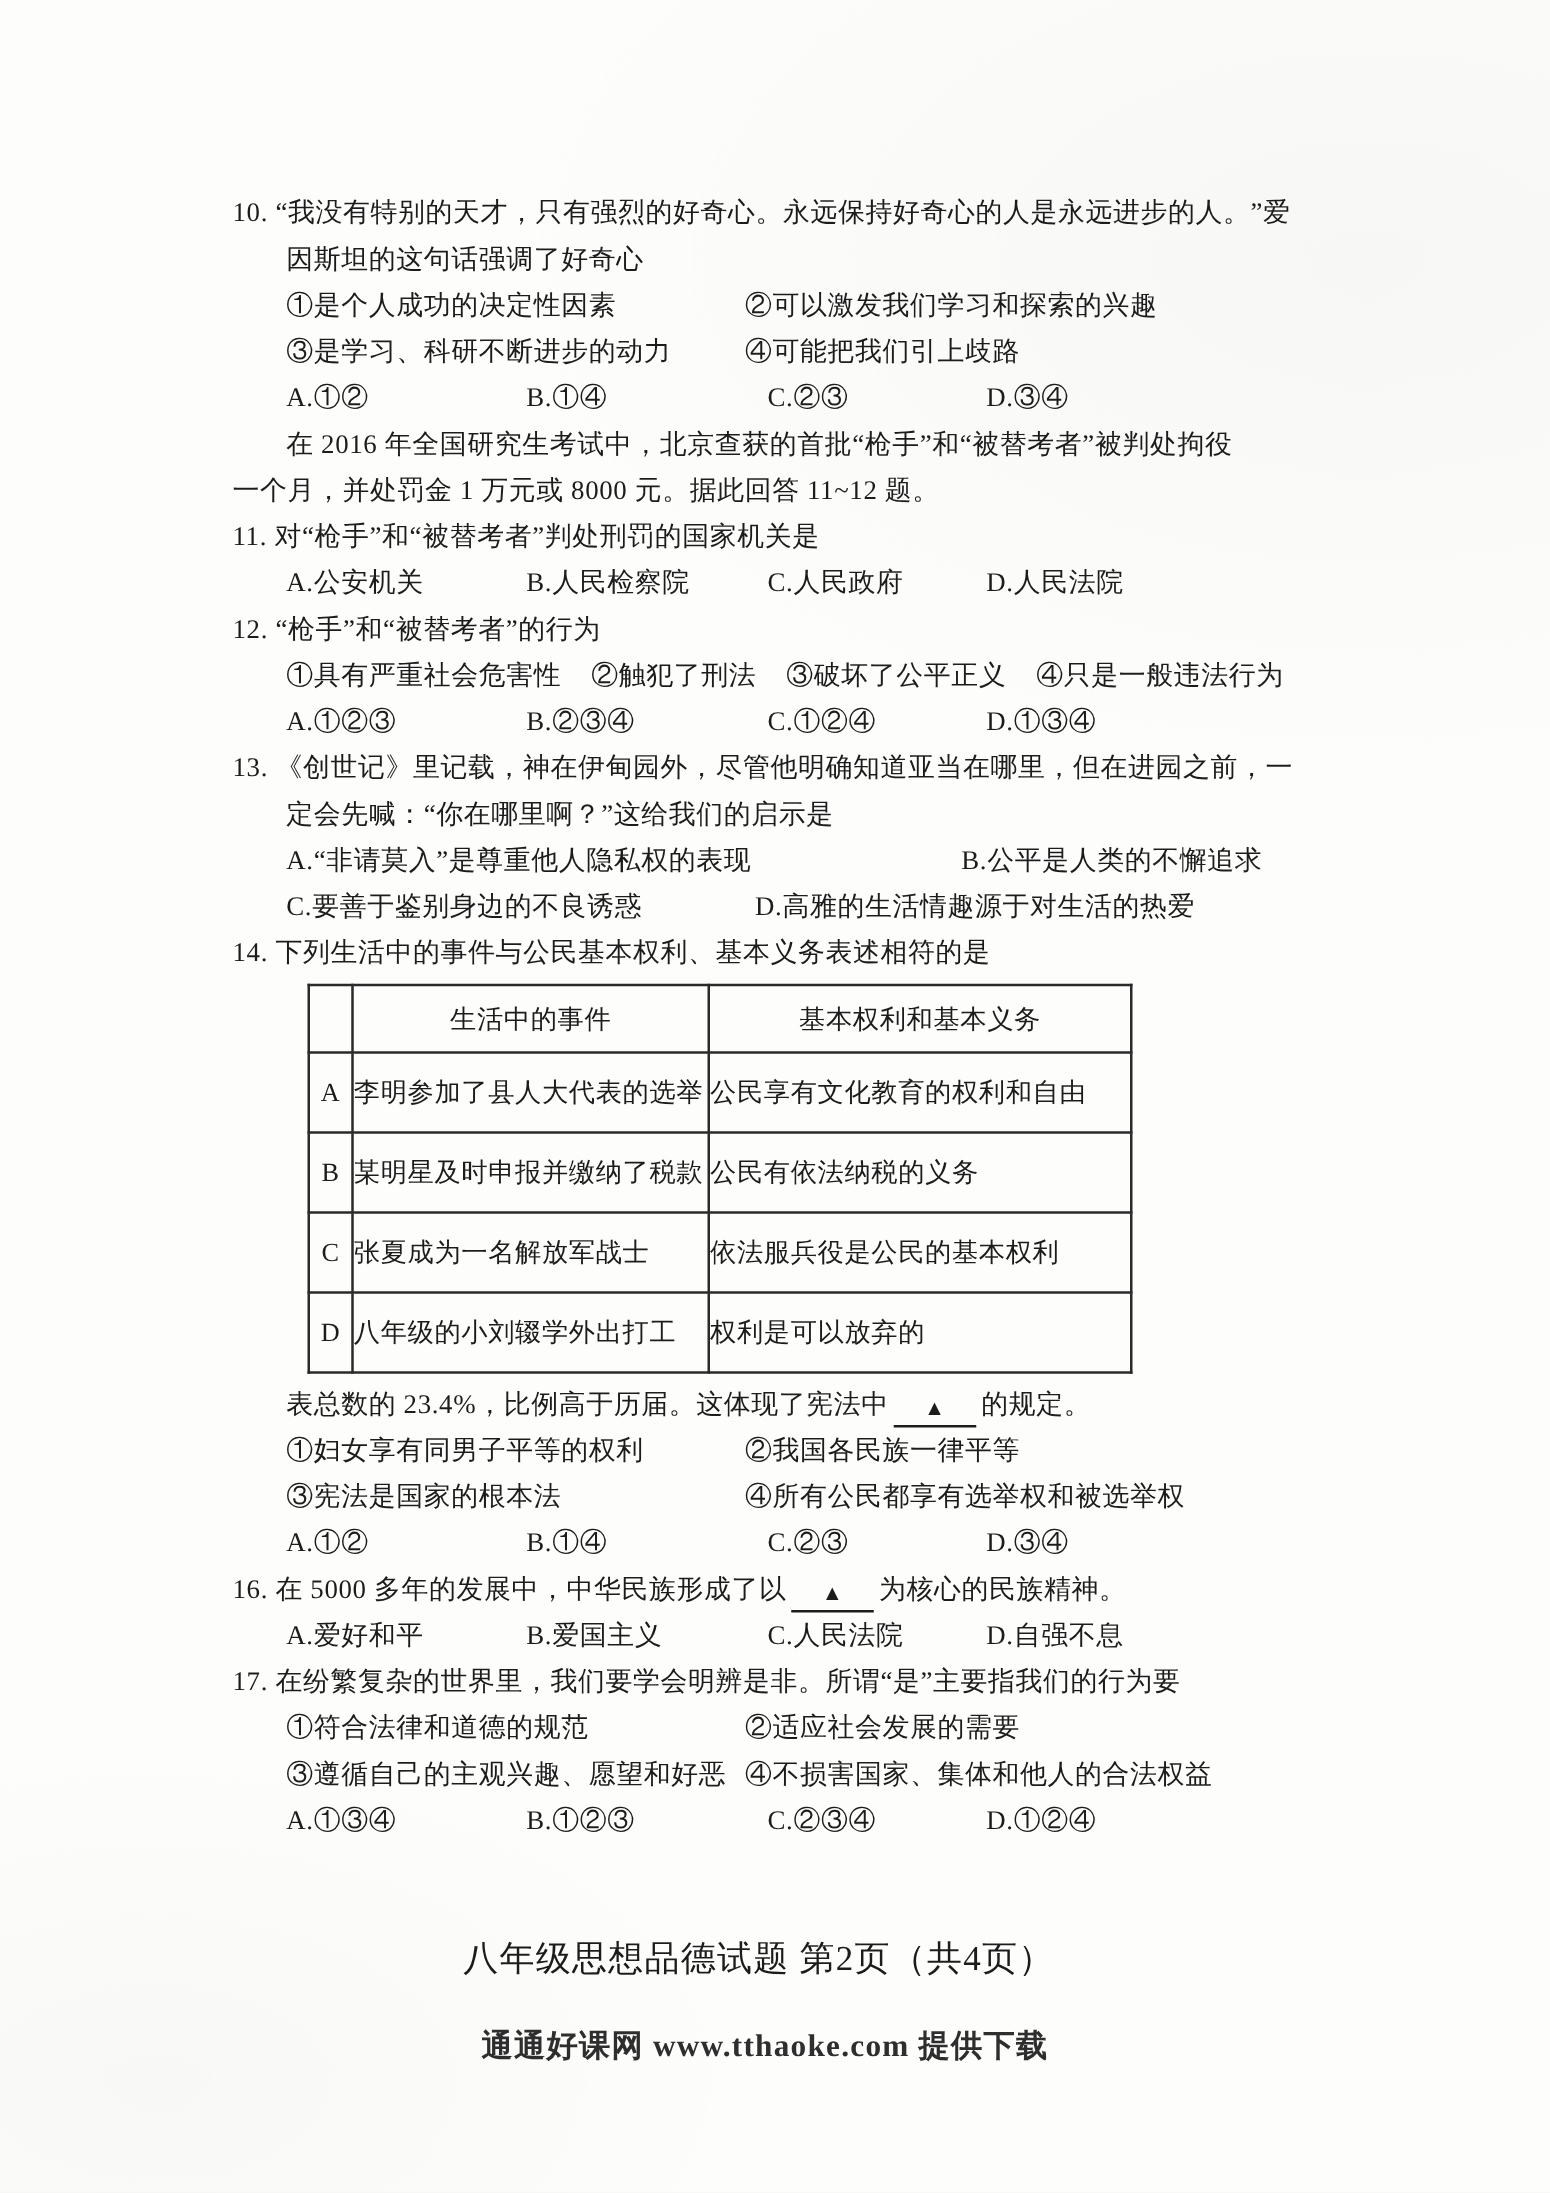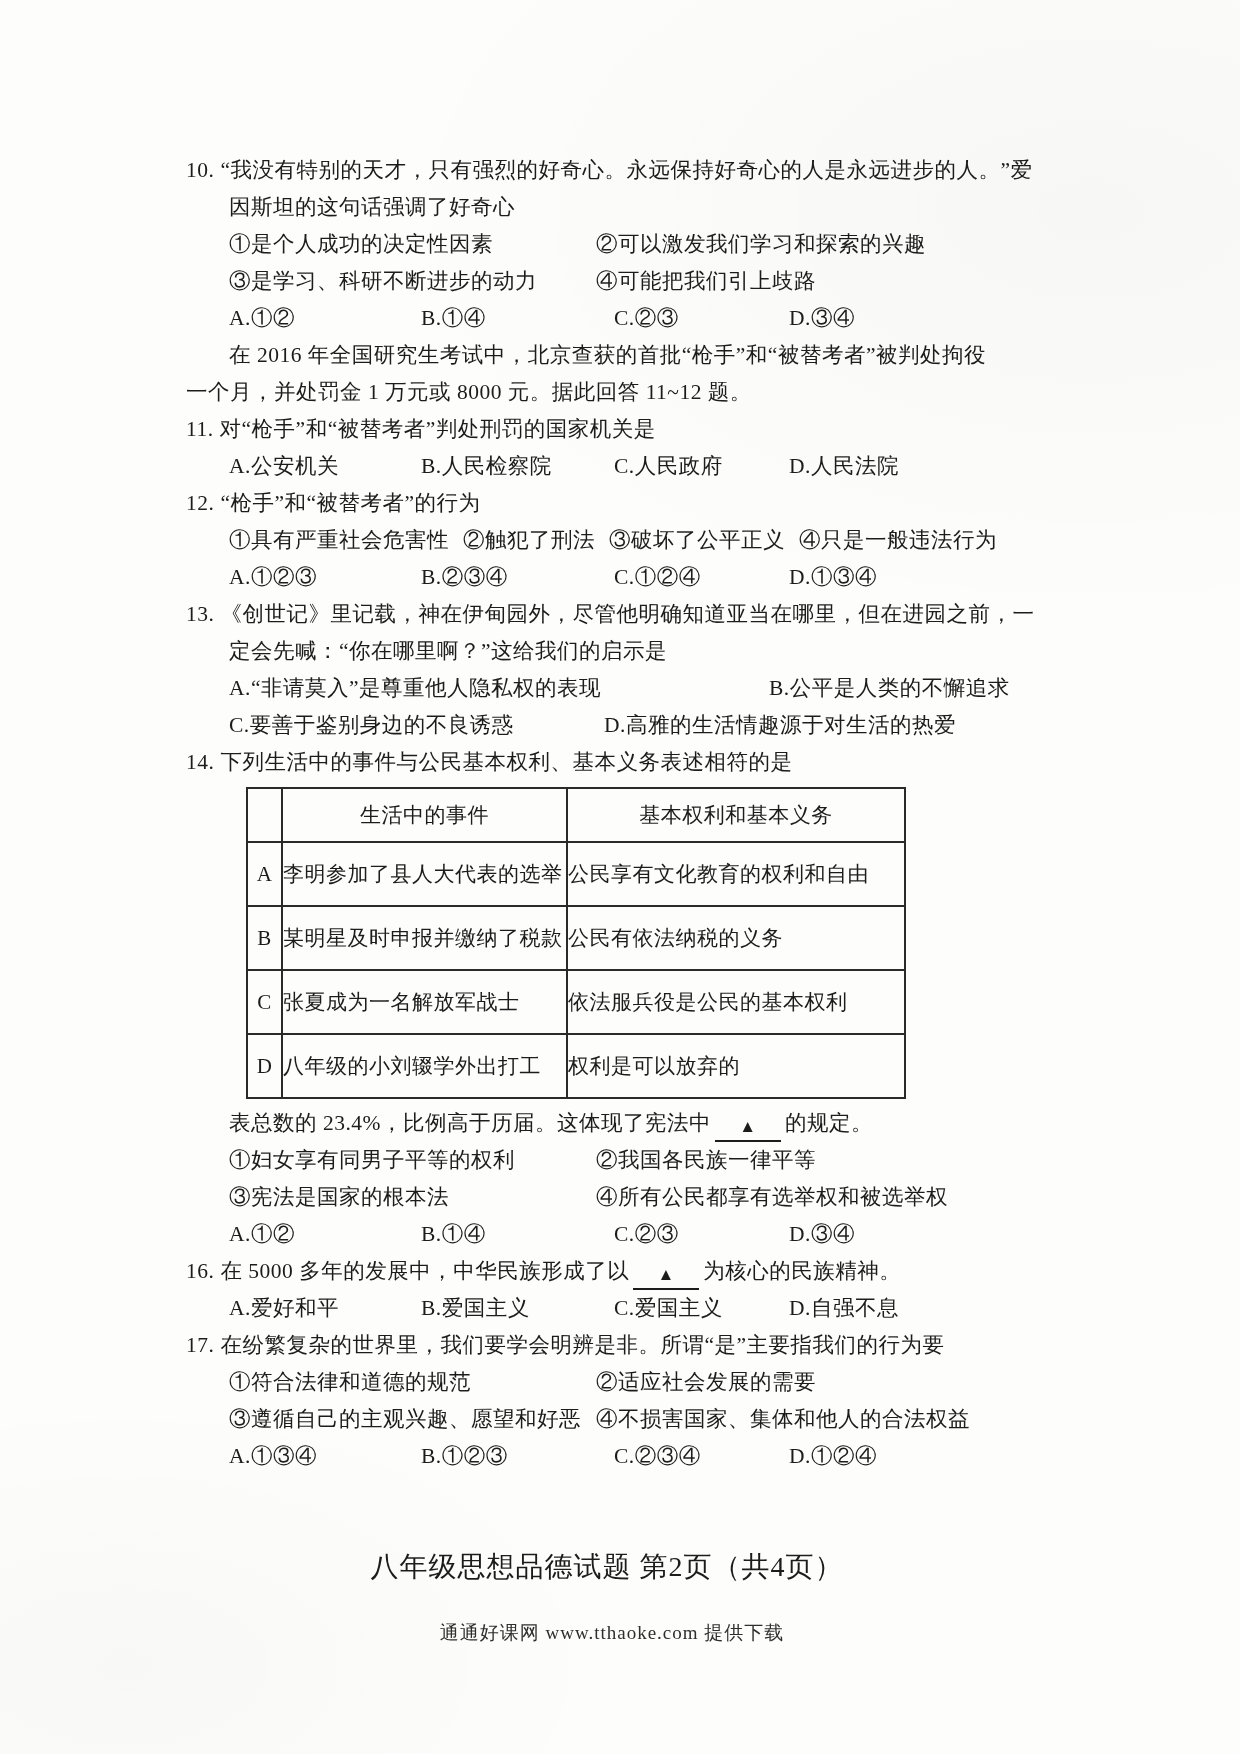--- a/index.html
+++ b/index.html
@@ -21,21 +21,21 @@
   .line{
     line-height:37px;height:37px;white-space:nowrap;
     font-size:21.5px;font-weight:500;letter-spacing:0.5px;
   }
   .indent{padding-left:43px;}
   .qnum{padding-right:6px;}
   .cols2{display:grid;grid-template-columns:367px 1fr;}
   .opts{display:grid;grid-template-columns:192px 193px 175px 1fr;padding-left:43px;}
   .optrow2a{display:grid;grid-template-columns:540px 1fr;padding-left:43px;}
   .optrow2b{display:grid;grid-template-columns:375px 1fr;padding-left:43px;}
-  .items-inline{display:flex;gap:14px;padding-left:43px;}
+  .items-inline{display:flex;gap:24px;padding-left:43px;}
   .blank{
     display:inline-block;min-width:66px;text-align:center;
     border-bottom:2.5px solid #1c1c1c;
     height:28px;line-height:30px;vertical-align:bottom;
     font-size:17px;margin:0 4px;
   }
   table.q14{
     border-collapse:collapse;margin:6px 0 0 60px;
     table-layout:fixed;width:658px;
   }
@@ -47,21 +47,21 @@
   table.q14 th{height:52px;text-align:center;font-weight:500;}
   table.q14 td{height:62px;}
   td.cell-letter{text-align:center;}
   td.cell-text{padding-left:18px;text-align:left;}
   .footer{
     position:absolute;top:1548px;left:607px;transform:translateX(-50%);
     font-size:28px;letter-spacing:1px;white-space:nowrap;font-weight:500;
   }
   .watermark{
     position:absolute;top:1620px;left:612px;transform:translateX(-50%);
-    font-size:19px;color:#2e2e2e;letter-spacing:1px;white-space:nowrap;font-weight:400;
+    font-size:25px;color:#2e2e2e;letter-spacing:1px;white-space:nowrap;font-weight:700;
   }
 </style>
 </head>
 <body>
 
 <div class="page">
   <div class="content">
 
     <section>
       <div class="line"><span class="qnum">10.</span><span>“我没有特别的天才，只有强烈的好奇心。永远保持好奇心的人是永远进步的人。”爱</span></div>
@@ -180,21 +180,21 @@
         <span>C.②③</span>
         <span>D.③④</span>
       </div>
     </section>
 
     <section>
       <div class="line"><span class="qnum">16.</span><span>在 5000 多年的发展中，中华民族形成了以</span><span class="blank">▲</span><span>为核心的民族精神。</span></div>
       <div class="line opts">
         <span>A.爱好和平</span>
         <span>B.爱国主义</span>
-        <span>C.爱国主义</span>
+        <span>C.人民法院</span>
         <span>D.自强不息</span>
       </div>
     </section>
 
     <section>
       <div class="line"><span class="qnum">17.</span><span>在纷繁复杂的世界里，我们要学会明辨是非。所谓“是”主要指我们的行为要</span></div>
       <div class="line cols2 indent">
         <span>①符合法律和道德的规范</span>
         <span>②适应社会发展的需要</span>
       </div>

